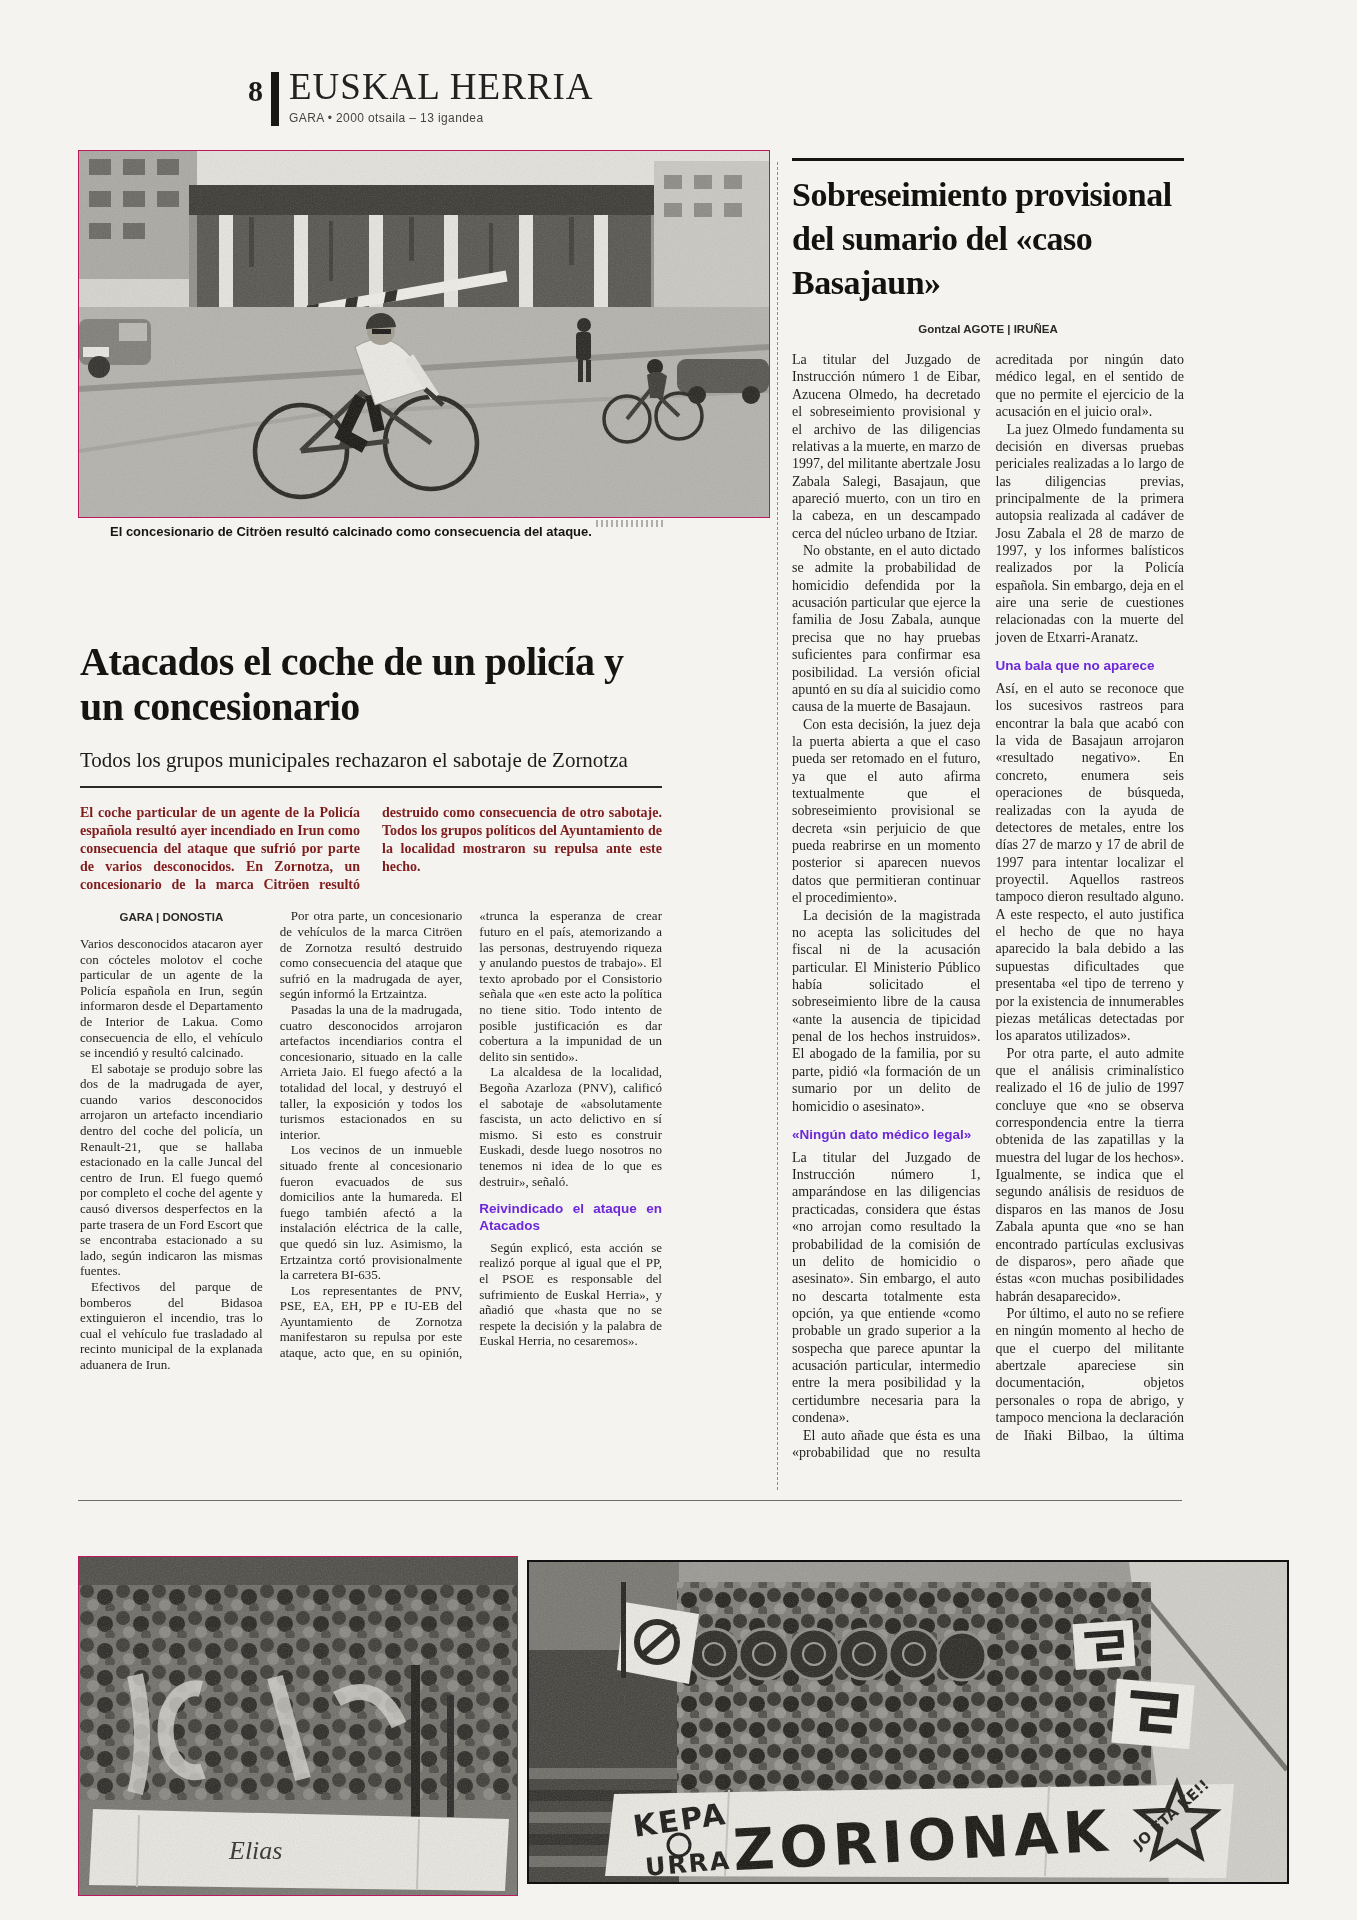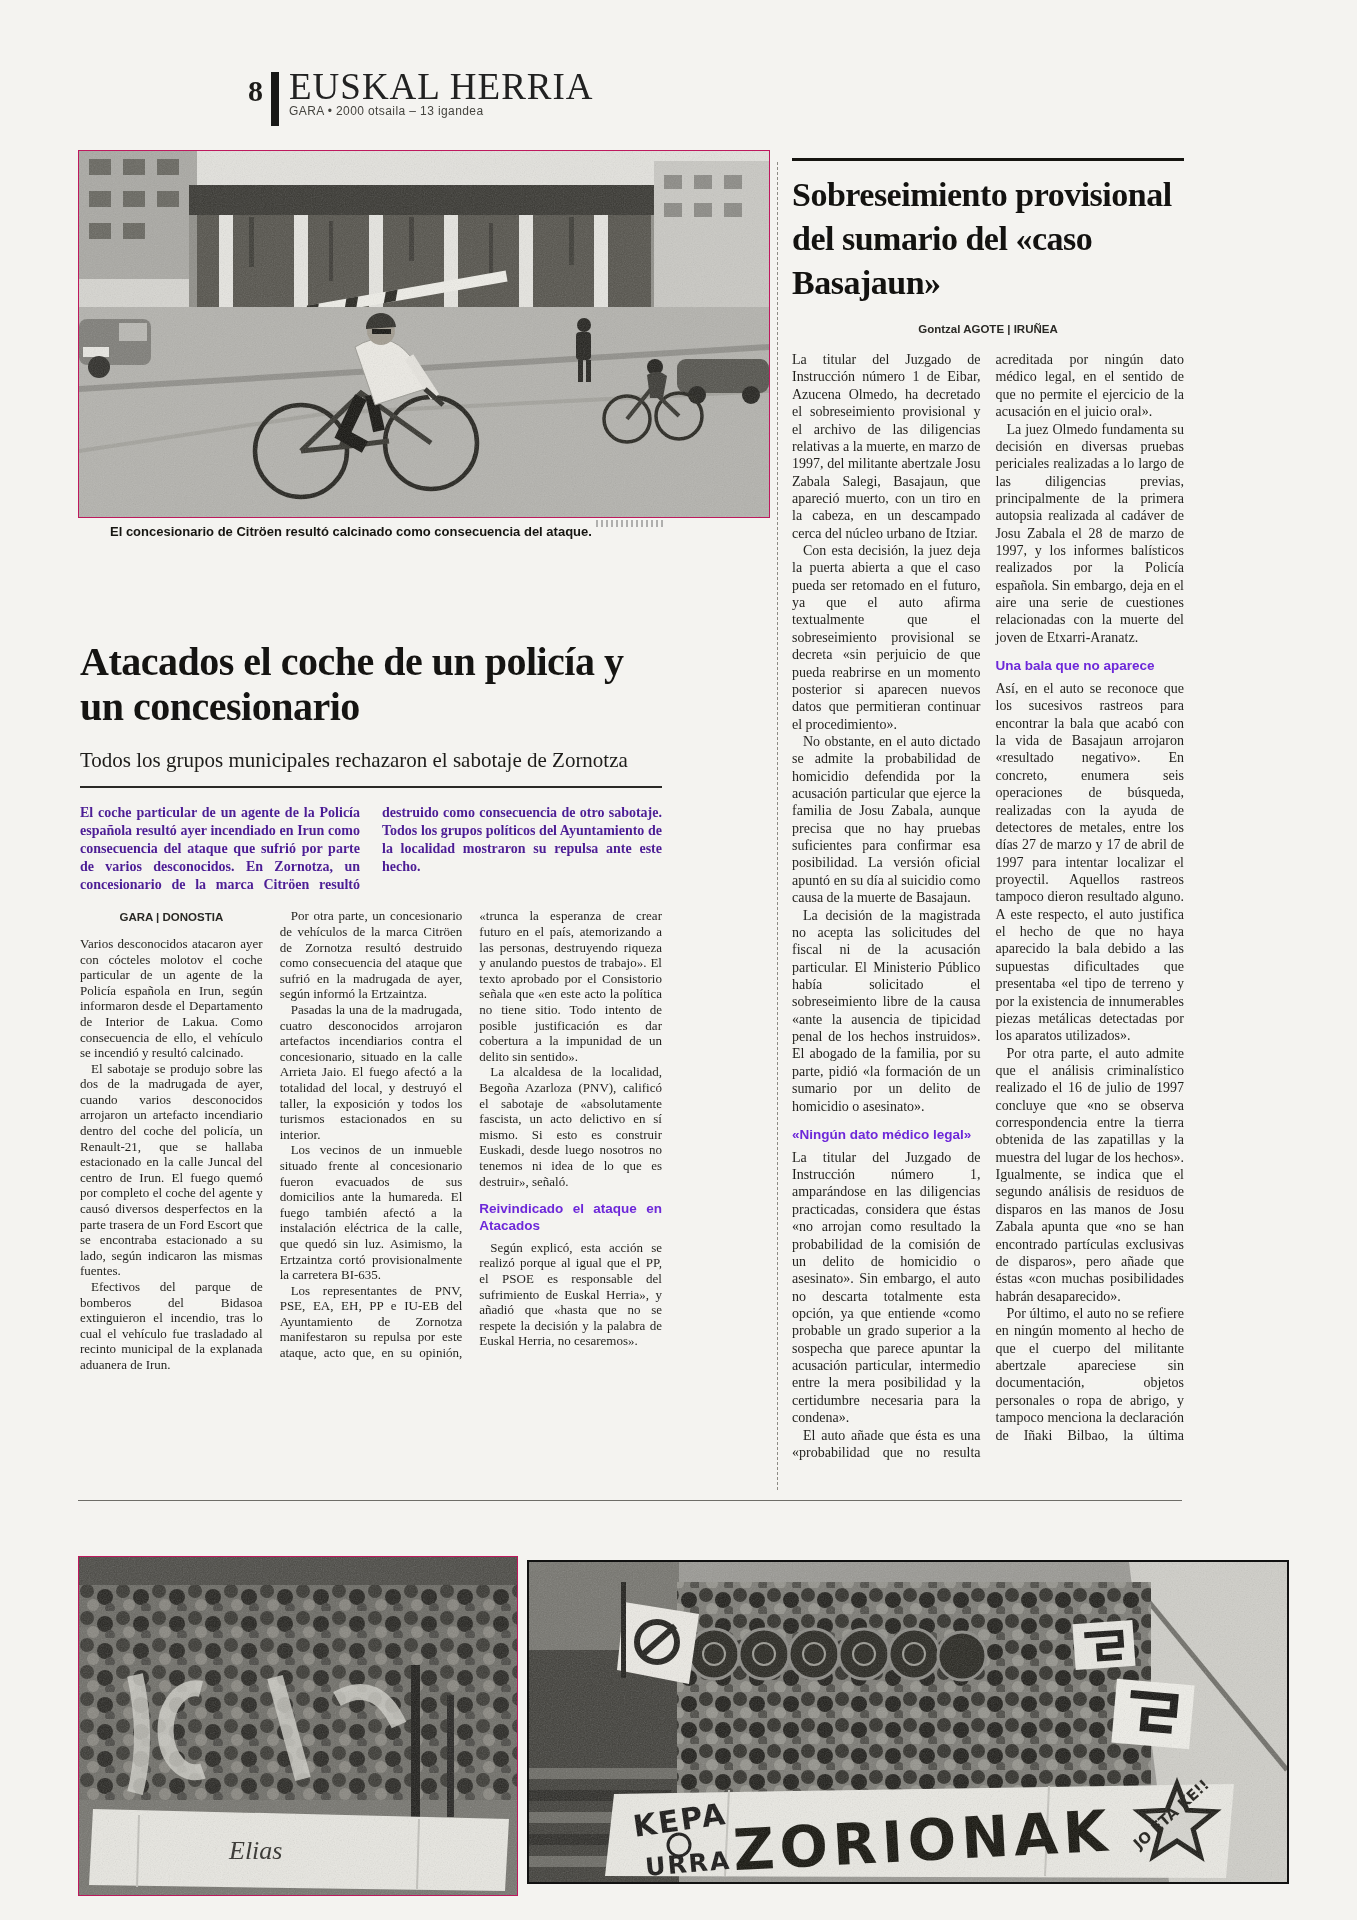--- a/index.html
+++ b/index.html
@@ -4,39 +4,39 @@
 <style>
   html,body{margin:0;padding:0;background:#e9e8e5;}
   .page{position:relative;width:1357px;height:1920px;background:#f4f3f0;
         font-family:"Liberation Serif",serif;color:#1c1b19;overflow:hidden;}
 
   
   .masthead{position:absolute;left:248px;top:68px;display:flex;align-items:flex-start;}
   .pagenum{font:bold 30px/1 "Liberation Serif",serif;margin-top:8px;}
   .mastbar{width:8px;height:54px;background:#181816;margin:4px 10px 0 8px;}
   .section-title{font:400 37px/1 "Liberation Serif",serif;letter-spacing:1px;margin:0;color:#222;}
-  .dateline{font:12px/1 "Liberation Sans",sans-serif;color:#45443f;letter-spacing:.4px;}
+  .dateline{font:12px/1 "Liberation Sans",sans-serif;color:#45443f;margin-top:7px;letter-spacing:.4px;}
 
   
   .photo{position:absolute;border:1px solid #be185d;background:#cfcec9;}
   .photo svg{display:block;}
   #photo-main{left:78px;top:150px;width:690px;height:366px;}
   #photo-bl{left:78px;top:1556px;width:438px;height:338px;}
   #photo-br{left:527px;top:1560px;width:758px;height:320px;border:2px solid #111;}
   .credit-smudge{position:absolute;left:596px;top:520px;width:68px;height:7px;opacity:.55;
      background:repeating-linear-gradient(90deg,#777 0 2px,transparent 2px 5px);}
 
   
   .main-article{position:absolute;left:80px;top:524px;width:582px;}
   .photo-caption{font:bold 13px/1.3 "Liberation Sans",sans-serif;color:#161511;margin:0 0 98px 2px;padding-left:28px;}
   .headline{font:bold 40px/1.13 "Liberation Serif",serif;letter-spacing:-.5px;margin:0 0 18px;color:#151412;}
   .subheadline{font:400 21px/1.25 "Liberation Serif",serif;margin:0 0 12px;color:#1d1c19;}
   .lead-rule{border:0;border-top:2px solid #2a2926;margin:0 0 12px;}
   .lead{font:bold 14px/1.3 "Liberation Serif",serif;column-count:2;column-gap:22px;
-        text-align:justify;margin:16px 0 14px;color:#4c1d95;}
+        text-align:justify;margin:16px 0 14px;color:#7f1d1d;}
   .body-cols{height:540px;column-count:3;column-gap:17px;font:13px/1.2 "Liberation Serif",serif;
         text-align:justify;overflow:hidden;color:#201f1b;}
   .body-cols p,.body-two p{margin:0;}
   p.ind{text-indent:11px;}
   .byline{font:bold 11.5px/1 "Liberation Sans",sans-serif;text-align:center;margin:4px 0 12px;color:#2a2925;}
   .xhead{font:bold 13.5px/1.25 "Liberation Sans",sans-serif;margin:12px 0 5px;break-after:avoid-column;color:#6d28d9;}
 
   
   .vdivider{position:absolute;left:777px;top:162px;height:1328px;border-left:1px dashed #8c8b85;}
   .side-article{position:absolute;left:792px;top:158px;width:392px;}
@@ -188,22 +188,22 @@
   </section>
 
   <div class="vdivider"></div>
 
   <aside class="side-article">
     <hr class="side-rule">
     <h2 class="side-headline">Sobreseimiento provisional del sumario del «caso Basajaun»</h2>
     <div class="side-byline">Gontzal AGOTE | IRUÑEA</div>
     <div class="body-two">
       <p>La titular del Juzgado de Instrucción número 1 de Eibar, Azucena Olmedo, ha decretado el sobreseimiento provisional y el archivo de las diligencias relativas a la muerte, en marzo de 1997, del militante abertzale Josu Zabala Salegi, Basajaun, que apareció muerto, con un tiro en la cabeza, en un descampado cerca del núcleo urbano de Itziar.</p>
+      <p class="ind">No obstante, en el auto dictado se admite la probabilidad de homicidio defendida por la acusación particular que ejerce la familia de Josu Zabala, aunque precisa que no hay pruebas suficientes para confirmar esa posibilidad. La versión oficial apuntó en su día al suicidio como causa de la muerte de Basajaun.</p>
       <p class="ind">Con esta decisión, la juez deja la puerta abierta a que el caso pueda ser retomado en el futuro, ya que el auto afirma textualmente que el sobreseimiento provisional se decreta «sin perjuicio de que pueda reabrirse en un momento posterior si aparecen nuevos datos que permitieran continuar el procedimiento».</p>
-      <p class="ind">No obstante, en el auto dictado se admite la probabilidad de homicidio defendida por la acusación particular que ejerce la familia de Josu Zabala, aunque precisa que no hay pruebas suficientes para confirmar esa posibilidad. La versión oficial apuntó en su día al suicidio como causa de la muerte de Basajaun.</p>
       <p class="ind">La decisión de la magistrada no acepta las solicitudes del fiscal ni de la acusación particular. El Ministerio Público había solicitado el sobreseimiento libre de la causa «ante la ausencia de tipicidad penal de los hechos instruidos». El abogado de la familia, por su parte, pidió «la formación de un sumario por un delito de homicidio o asesinato».</p>
       <h4 class="xhead">«Ningún dato médico legal»</h4>
       <p>La titular del Juzgado de Instrucción número 1, amparándose en las diligencias practicadas, considera que éstas «no arrojan como resultado la probabilidad de la comisión de un delito de homicidio o asesinato». Sin embargo, el auto no descarta totalmente esta opción, ya que entiende «como probable un grado superior a la sospecha que parece apuntar la acusación particular, intermedio entre la mera posibilidad y la certidumbre necesaria para la condena».</p>
       <p class="ind">El auto añade que ésta es una «probabilidad que no resulta acreditada por ningún dato médico legal, en el sentido de que no permite el ejercicio de la acusación en el juicio oral».</p>
       <p class="ind">La juez Olmedo fundamenta su decisión en diversas pruebas periciales realizadas a lo largo de las diligencias previas, principalmente de la primera autopsia realizada al cadáver de Josu Zabala el 28 de marzo de 1997, y los informes balísticos realizados por la Policía española. Sin embargo, deja en el aire una serie de cuestiones relacionadas con la muerte del joven de Etxarri-Aranatz.</p>
       <h4 class="xhead">Una bala que no aparece</h4>
       <p>Así, en el auto se reconoce que los sucesivos rastreos para encontrar la bala que acabó con la vida de Basajaun arrojaron «resultado negativo». En concreto, enumera seis operaciones de búsqueda, realizadas con la ayuda de detectores de metales, entre los días 27 de marzo y 17 de abril de 1997 para intentar localizar el proyectil. Aquellos rastreos tampoco dieron resultado alguno. A este respecto, el auto justifica el hecho de que no haya aparecido la bala debido a las supuestas dificultades que presentaba «el tipo de terreno y por la existencia de innumerables piezas metálicas detectadas por los aparatos utilizados».</p>
       <p class="ind">Por otra parte, el auto admite que el análisis criminalístico realizado el 16 de julio de 1997 concluye que «no se observa correspondencia entre la tierra obtenida de las zapatillas y la muestra del lugar de los hechos». Igualmente, se indica que el segundo análisis de residuos de disparos en las manos de Josu Zabala apunta que «no se han encontrado partículas exclusivas de disparos», pero añade que éstas «con muchas posibilidades habrán desaparecido».</p>
       <p class="ind">Por último, el auto no se refiere en ningún momento al hecho de que el cuerpo del militante abertzale apareciese sin documentación, objetos personales o ropa de abrigo, y tampoco menciona la declaración de Iñaki Bilbao, la última persona que vio a Basajaun antes de su desaparición.</p>
     </div>

